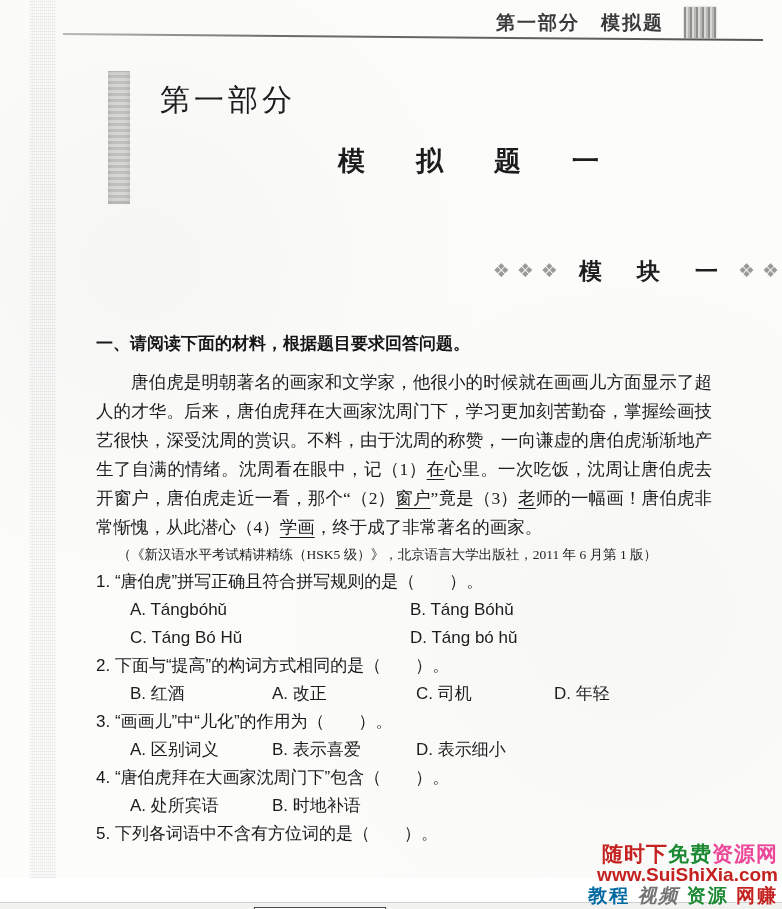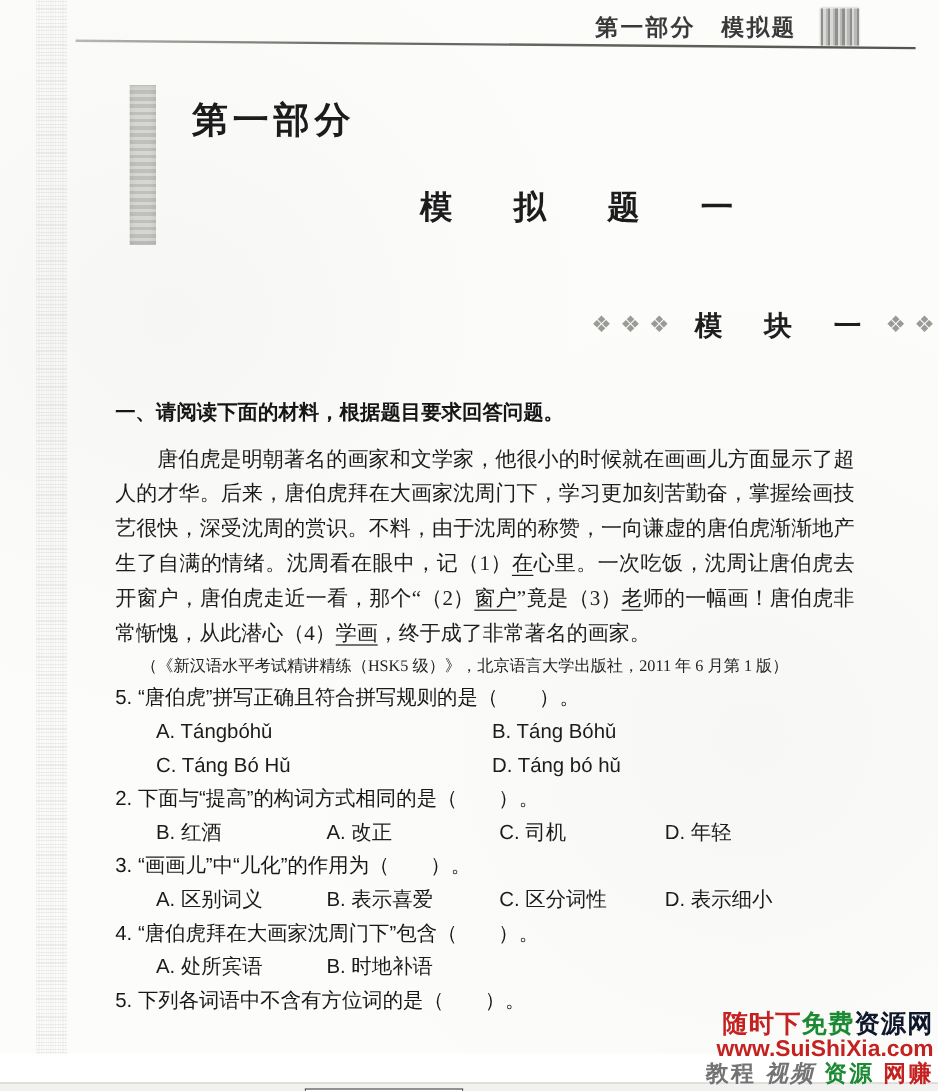--- a/index.html
+++ b/index.html
@@ -26,23 +26,23 @@
     background:repeating-linear-gradient(90deg,#8f8f8f 0 2px,#d9d9d6 2px 4px,#b9b9b6 4px 6px);
     box-shadow:0 0 2px rgba(0,0,0,.25);}
   .header-rule{position:absolute;left:63px;top:33px;width:700px;height:2px;
     background:linear-gradient(90deg,#b9b9b4,#6e6e68 30%,#55554f);
     transform:rotate(.5deg);transform-origin:left center;}
 
   
   .part-bar{position:absolute;left:108px;top:71px;width:22px;height:133px;
     background:repeating-linear-gradient(0deg,#bfbfbc 0 3px,#d6d6d2 3px 6px);
     box-shadow:inset 0 0 6px rgba(0,0,0,.12);}
-  .part-title{position:absolute;left:160px;top:80px;margin:0;font-size:30px;font-weight:bold;
+  .part-title{position:absolute;left:160px;top:80px;margin:0;font-size:30px;font-weight:normal;
     color:#1c1c1c;letter-spacing:4px;}
-  .paper-title{position:absolute;left:338px;top:143px;margin:12px;font-size:27px;font-weight:bold;
+  .paper-title{position:absolute;left:338px;top:143px;margin:0;font-size:27px;font-weight:bold;
     color:#1c1c1c;letter-spacing:12px;white-space:nowrap;}
 
   
   .module-row{position:absolute;left:0;top:256px;width:782px;text-align:right;
     white-space:nowrap;color:#1e1e1e;padding-left:28px;}
   .diamonds{color:#9a9a96;font-size:19px;letter-spacing:7px;vertical-align:2px;}
   .module-title{font-size:23px;font-weight:bold;letter-spacing:6px;margin:0 10px;}
 
   
   .content{position:absolute;left:96px;top:330px;width:616px;color:#1c1c1c;}
@@ -104,21 +104,21 @@
     </div>
 
     <div class="content">
       <p class="section-heading">一、请阅读下面的材料，根据题目要求回答问题。</p>
 
       <p class="story"><span>唐伯虎是明朝著名的画家和文学家，他很小的时候就在画画儿方面显示了超人的才华。后来，唐伯虎拜在大画家沈周门下，学习更加刻苦勤奋，掌握绘画技艺很快，深受沈周的赏识。不料，由于沈周的称赞，一向谦虚的唐伯虎渐渐地产生了自满的情绪。沈周看在眼中，记（1）</span><span class="u">在</span><span>心里。一次吃饭，沈周让唐伯虎去开窗户，唐伯虎走近一看，那个“（2）</span><span class="u">窗户</span><span>”竟是（3）</span><span class="u">老</span><span>师的一幅画！唐伯虎非常惭愧，从此潜心（4）</span><span class="u">学画</span><span>，终于成了非常著名的画家。</span></p>
 
       <p class="source">（《新汉语水平考试精讲精练（HSK5 级）》，北京语言大学出版社，2011 年 6 月第 1 版）</p>
 
       <div>
-        <p class="stem">5. “唐伯虎”拼写正确且符合拼写规则的是（　　）。</p>
+        <p class="stem">1. “唐伯虎”拼写正确且符合拼写规则的是（　　）。</p>
         <div class="opts two-col">
           <span>A. Tángbóhǔ</span>
           <span>B. Táng Bóhǔ</span>
           <span>C. Táng Bó Hǔ</span>
           <span>D. Táng bó hǔ</span>
         </div>
       </div>
 
       <div>
         <p class="stem">2. 下面与“提高”的构词方式相同的是（　　）。</p>
@@ -128,43 +128,42 @@
           <span>C. 司机</span>
           <span>D. 年轻</span>
         </div>
       </div>
 
       <div>
         <p class="stem">3. “画画儿”中“儿化”的作用为（　　）。</p>
         <div class="opts four-col">
           <span>A. 区别词义</span>
           <span>B. 表示喜爱</span>
-          <span>C. 区分词性</span>
           <span>D. 表示细小</span>
         </div>
       </div>
 
       <div>
         <p class="stem">4. “唐伯虎拜在大画家沈周门下”包含（　　）。</p>
         <div class="opts four-col">
           <span>A. 处所宾语</span>
           <span>B. 时地补语</span>
         </div>
       </div>
 
       <div>
         <p class="stem">5. 下列各词语中不含有方位词的是（　　）。</p>
       </div>
     </div>
   </div>
 
   <div class="watermark">
-    <div class="wm1"><span style="color: rgb(196, 34, 32); padding-left: 10px;">随时下</span><span style="color: rgb(28, 138, 51);">免费</span><span style="color: #0f172a;">资源网</span></div>
+    <div class="wm1"><span style="color: rgb(196, 34, 32); padding-left: 10px;">随时下</span><span style="color: rgb(28, 138, 51);">免费</span><span style="color: #ec4899;">资源网</span></div>
     <div class="wm2">www.SuiShiXia.com</div>
-    <div class="wm3"><span style="color: #737373;">教程 </span><span style="color: #737373; font-style: italic;">视频 </span><span style="color: rgb(28, 138, 51);">资源 </span><span style="color: rgb(196, 34, 32);">网赚</span></div>
+    <div class="wm3"><span style="color: #0369a1;">教程 </span><span style="color: #737373; font-style: italic;">视频 </span><span style="color: rgb(28, 138, 51);">资源 </span><span style="color: rgb(196, 34, 32);">网赚</span></div>
   </div>
 
   <div class="toolbar">
     <button class="tb-btn" title="">
       <span>
         <svg width="21" height="15" viewBox="0 0 21 15">
           <polygon points="9,0 0,7.5 9,15" fill="#1d1d1d"></polygon>
           <polygon points="20,0 11,7.5 20,15" fill="#1d1d1d"></polygon>
         </svg>
       </span>

